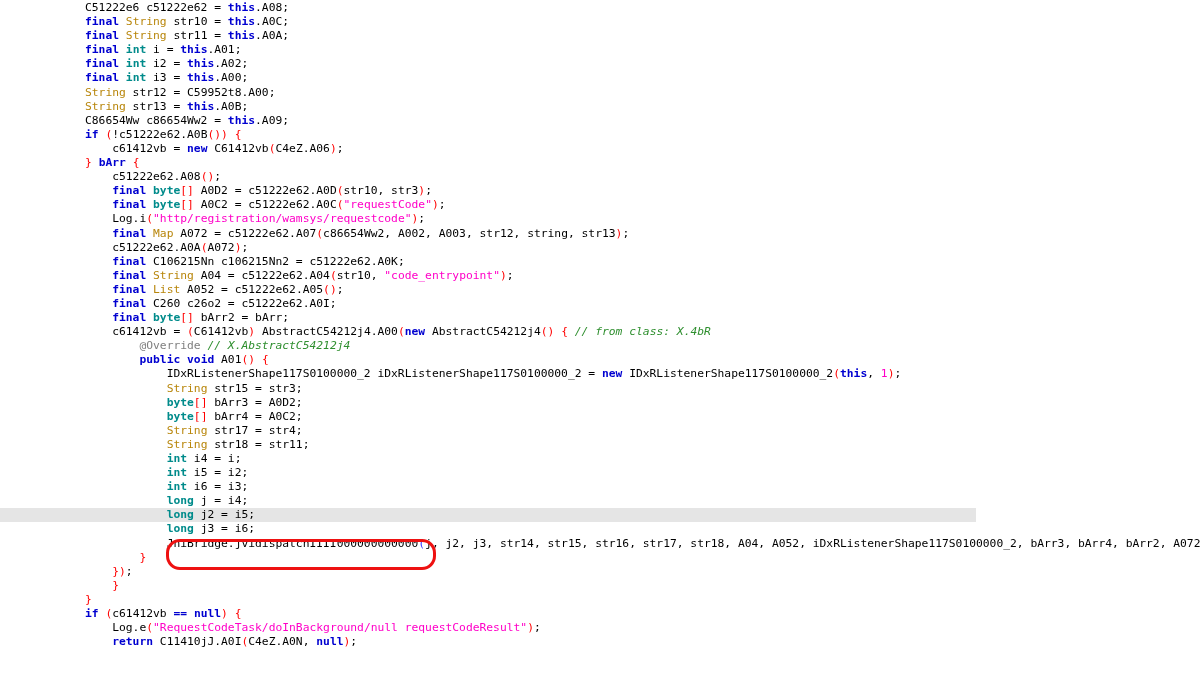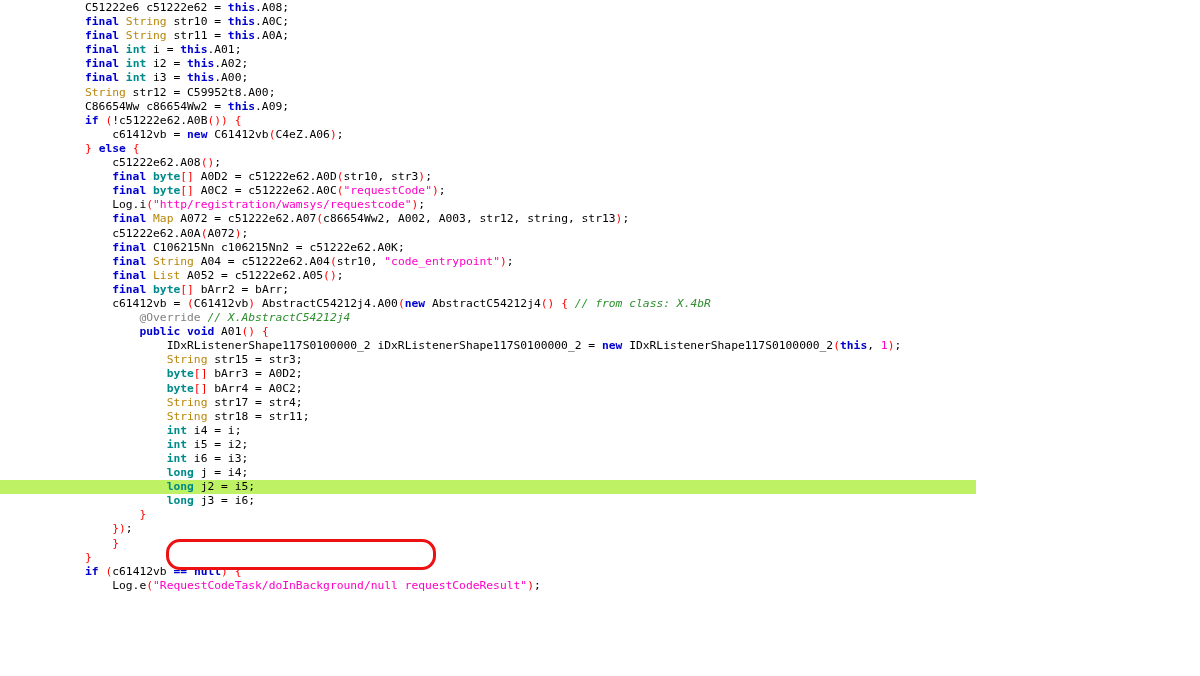--- a/index.html
+++ b/index.html
@@ -40,21 +40,21 @@
     color: #000000;
     letter-spacing: 0px;
   }
 
   .code-line .ln-text {
     display: inline-block;
     padding-left: 85px;
   }
 
   .code-line.highlighted {
-    background: #bef264;
+    background: #e5e5e5;
   }
 
   
   .k   { color: #0000d0; font-weight: bold; }   
   .t   { color: #b8860b; text-align: center; }                      
   .p   { color: #008b8b; font-weight: bold; }   
   .s   { color: #ff00c8; }                      
   .par { color: #ff0000; }                      
   .cm  { color: #2f8f2f; font-style: italic; }  
   .an  { color: #808080; text-align: center; }                      
@@ -80,50 +80,54 @@
 
 <div id="code-viewer">
   <div class="code-area" id="code-area">
       <div class="code-line"><span class="ln-text"><span class="n"></span><span class="n">C51222e6 c51222e62 = </span><span class="k">this</span><span class="n">.A08;</span></span></div>
       <div class="code-line"><span class="ln-text"><span class="n"></span><span class="k">final</span><span class="n"> </span><span class="t">String</span><span class="n"> str10 = </span><span class="k">this</span><span class="n">.A0C;</span></span></div>
       <div class="code-line"><span class="ln-text"><span class="n"></span><span class="k">final</span><span class="n"> </span><span class="t">String</span><span class="n"> str11 = </span><span class="k">this</span><span class="n">.A0A;</span></span></div>
       <div class="code-line"><span class="ln-text"><span class="n"></span><span class="k">final</span><span class="n"> </span><span class="p">int</span><span class="n"> i = </span><span class="k">this</span><span class="n">.A01;</span></span></div>
       <div class="code-line"><span class="ln-text"><span class="n"></span><span class="k">final</span><span class="n"> </span><span class="p">int</span><span class="n"> i2 = </span><span class="k">this</span><span class="n">.A02;</span></span></div>
       <div class="code-line"><span class="ln-text"><span class="n"></span><span class="k">final</span><span class="n"> </span><span class="p">int</span><span class="n"> i3 = </span><span class="k">this</span><span class="n">.A00;</span></span></div>
       <div class="code-line"><span class="ln-text"><span class="n"></span><span class="t">String</span><span class="n"> str12 = C59952t8.A00;</span></span></div>
+      <div class="code-line"><span class="ln-text"><span class="n"></span><span class="t">String</span><span class="n"> str13 = </span><span class="k">this</span><span class="n">.A0B;</span></span></div>
       <div class="code-line"><span class="ln-text"><span class="n"></span><span class="n">C86654Ww c86654Ww2 = </span><span class="k">this</span><span class="n">.A09;</span></span></div>
       <div class="code-line"><span class="ln-text"><span class="n"></span><span class="k">if</span><span class="n"> </span><span class="par">(</span><span class="n">!c51222e62.A0B</span><span class="par">()) {</span></span></div>
       <div class="code-line"><span class="ln-text"><span class="n">    </span><span class="n">c61412vb = </span><span class="k">new</span><span class="n"> C61412vb</span><span class="par">(</span><span class="n">C4eZ.A06</span><span class="par">)</span><span class="n">;</span></span></div>
-      <div class="code-line"><span class="ln-text"><span class="n"></span><span class="par">}</span><span class="n"> </span><span class="k">else</span><span class="n"> </span><span class="par">{</span></span></div>
+      <div class="code-line"><span class="ln-text"><span class="n"></span><span class="par">}</span><span class="n"> </span><span class="k">bArr</span><span class="n"> </span><span class="par">{</span></span></div>
       <div class="code-line"><span class="ln-text"><span class="n">    </span><span class="n">c51222e62.A08</span><span class="par">()</span><span class="n">;</span></span></div>
       <div class="code-line"><span class="ln-text"><span class="n">    </span><span class="k">final</span><span class="n"> </span><span class="p">byte</span><span class="par">[]</span><span class="n"> A0D2 = c51222e62.A0D</span><span class="par">(</span><span class="n">str10, str3</span><span class="par">)</span><span class="n">;</span></span></div>
       <div class="code-line"><span class="ln-text"><span class="n">    </span><span class="k">final</span><span class="n"> </span><span class="p">byte</span><span class="par">[]</span><span class="n"> A0C2 = c51222e62.A0C</span><span class="par">(</span><span class="s">"requestCode"</span><span class="par">)</span><span class="n">;</span></span></div>
       <div class="code-line"><span class="ln-text"><span class="n">    </span><span class="n">Log.i</span><span class="par">(</span><span class="s">"http/registration/wamsys/requestcode"</span><span class="par">)</span><span class="n">;</span></span></div>
       <div class="code-line"><span class="ln-text"><span class="n">    </span><span class="k">final</span><span class="n"> </span><span class="t">Map</span><span class="n"> A072 = c51222e62.A07</span><span class="par">(</span><span class="n">c86654Ww2, A002, A003, str12, string, str13</span><span class="par">)</span><span class="n">;</span></span></div>
       <div class="code-line"><span class="ln-text"><span class="n">    </span><span class="n">c51222e62.A0A</span><span class="par">(</span><span class="n">A072</span><span class="par">)</span><span class="n">;</span></span></div>
       <div class="code-line"><span class="ln-text"><span class="n">    </span><span class="k">final</span><span class="n"> C106215Nn c106215Nn2 = c51222e62.A0K;</span></span></div>
       <div class="code-line"><span class="ln-text"><span class="n">    </span><span class="k">final</span><span class="n"> </span><span class="t">String</span><span class="n"> A04 = c51222e62.A04</span><span class="par">(</span><span class="n">str10, </span><span class="s">"code_entrypoint"</span><span class="par">)</span><span class="n">;</span></span></div>
       <div class="code-line"><span class="ln-text"><span class="n">    </span><span class="k">final</span><span class="n"> </span><span class="t">List</span><span class="n"> A052 = c51222e62.A05</span><span class="par">()</span><span class="n">;</span></span></div>
+      <div class="code-line"><span class="ln-text"><span class="n">    </span><span class="k">final</span><span class="n"> C260 c26o2 = c51222e62.A0I;</span></span></div>
       <div class="code-line"><span class="ln-text"><span class="n">    </span><span class="k">final</span><span class="n"> </span><span class="p">byte</span><span class="par">[]</span><span class="n"> bArr2 = bArr;</span></span></div>
       <div class="code-line"><span class="ln-text"><span class="n">    </span><span class="n">c61412vb = </span><span class="par">(</span><span class="n">C61412vb</span><span class="par">)</span><span class="n"> AbstractC54212j4.A00</span><span class="par">(</span><span class="k">new</span><span class="n"> AbstractC54212j4</span><span class="par">()</span><span class="n"> </span><span class="par">{</span><span class="n"> </span><span class="cm">// from class: X.4bR</span></span></div>
       <div class="code-line"><span class="ln-text"><span class="n">        </span><span class="an">@Override</span><span class="n"> </span><span class="cm">// X.AbstractC54212j4</span></span></div>
       <div class="code-line"><span class="ln-text"><span class="n">        </span><span class="k">public</span><span class="n"> </span><span class="k">void</span><span class="n"> A01</span><span class="par">()</span><span class="n"> </span><span class="par">{</span></span></div>
       <div class="code-line"><span class="ln-text"><span class="n">            </span><span class="n">IDxRListenerShape117S0100000_2 iDxRListenerShape117S0100000_2 = </span><span class="k">new</span><span class="n"> IDxRListenerShape117S0100000_2</span><span class="par">(</span><span class="k">this</span><span class="n">, </span><span class="num">1</span><span class="par">)</span><span class="n">;</span></span></div>
       <div class="code-line"><span class="ln-text"><span class="n">            </span><span class="t">String</span><span class="n"> str15 = str3;</span></span></div>
       <div class="code-line"><span class="ln-text"><span class="n">            </span><span class="p">byte</span><span class="par">[]</span><span class="n"> bArr3 = A0D2;</span></span></div>
       <div class="code-line"><span class="ln-text"><span class="n">            </span><span class="p">byte</span><span class="par">[]</span><span class="n"> bArr4 = A0C2;</span></span></div>
       <div class="code-line"><span class="ln-text"><span class="n">            </span><span class="t">String</span><span class="n"> str17 = str4;</span></span></div>
       <div class="code-line"><span class="ln-text"><span class="n">            </span><span class="t">String</span><span class="n"> str18 = str11;</span></span></div>
       <div class="code-line"><span class="ln-text"><span class="n">            </span><span class="p">int</span><span class="n"> i4 = i;</span></span></div>
       <div class="code-line"><span class="ln-text"><span class="n">            </span><span class="p">int</span><span class="n"> i5 = i2;</span></span></div>
       <div class="code-line"><span class="ln-text"><span class="n">            </span><span class="p">int</span><span class="n"> i6 = i3;</span></span></div>
       <div class="code-line"><span class="ln-text"><span class="n">            </span><span class="p">long</span><span class="n"> j = i4;</span></span></div>
       <div class="code-line highlighted"><span class="ln-text"><span class="n">            </span><span class="p">long</span><span class="n"> j2 = i5;</span></span></div>
       <div class="code-line"><span class="ln-text"><span class="n">            </span><span class="p">long</span><span class="n"> j3 = i6;</span></span></div>
+      <div class="code-line"><span class="ln-text"><span class="n">            </span><span class="n">JniBridge.jvidispatchIIII000000000000</span><span class="cur">(</span><span class="n">j, j2, j3, str14, str15, str16, str17, str18, A04, A052, iDxRListenerShape117S0100000_2, bArr3, bArr4, bArr2, A072</span></span></div>
       <div class="code-line"><span class="ln-text"><span class="n">        </span><span class="par">}</span></span></div>
       <div class="code-line"><span class="ln-text"><span class="n">    </span><span class="par">})</span><span class="n">;</span></span></div>
       <div class="code-line"><span class="ln-text"><span class="n">    </span><span class="par">}</span></span></div>
       <div class="code-line"><span class="ln-text"><span class="n"></span><span class="par">}</span></span></div>
       <div class="code-line"><span class="ln-text"><span class="n"></span><span class="k">if</span><span class="n"> </span><span class="par">(</span><span class="n">c61412vb </span><span class="k">==</span><span class="n"> </span><span class="k">null</span><span class="par">) {</span></span></div>
       <div class="code-line"><span class="ln-text"><span class="n">    </span><span class="n">Log.e</span><span class="par">(</span><span class="s">"RequestCodeTask/doInBackground/null requestCodeResult"</span><span class="par">)</span><span class="n">;</span></span></div>
+      <div class="code-line"><span class="ln-text"><span class="n">    </span><span class="k">return</span><span class="n"> C11410jJ.A0I</span><span class="par">(</span><span class="n">C4eZ.A0N, </span><span class="k">null</span><span class="par">)</span><span class="n">;</span></span></div>
     </div>
   <div id="red-annotation-box"></div>
 </div>
 
 </body></html>

